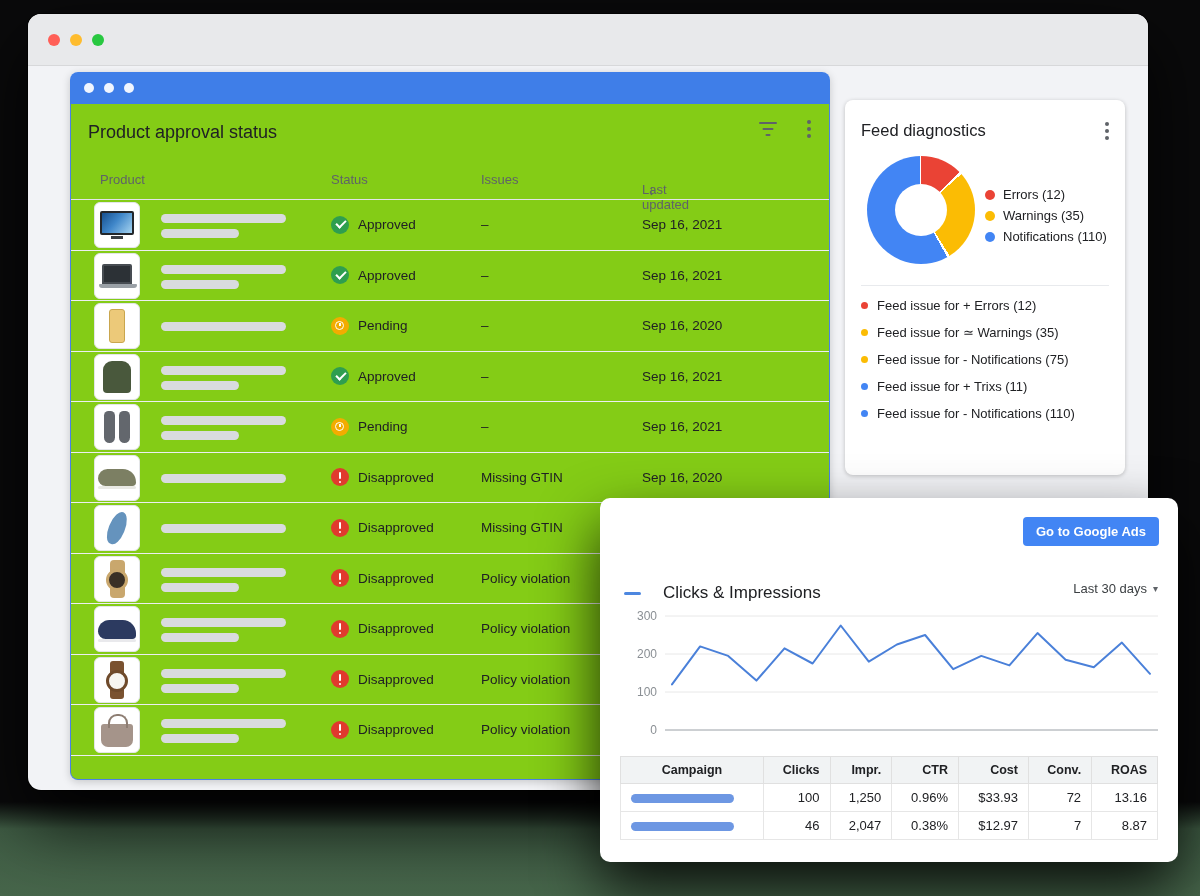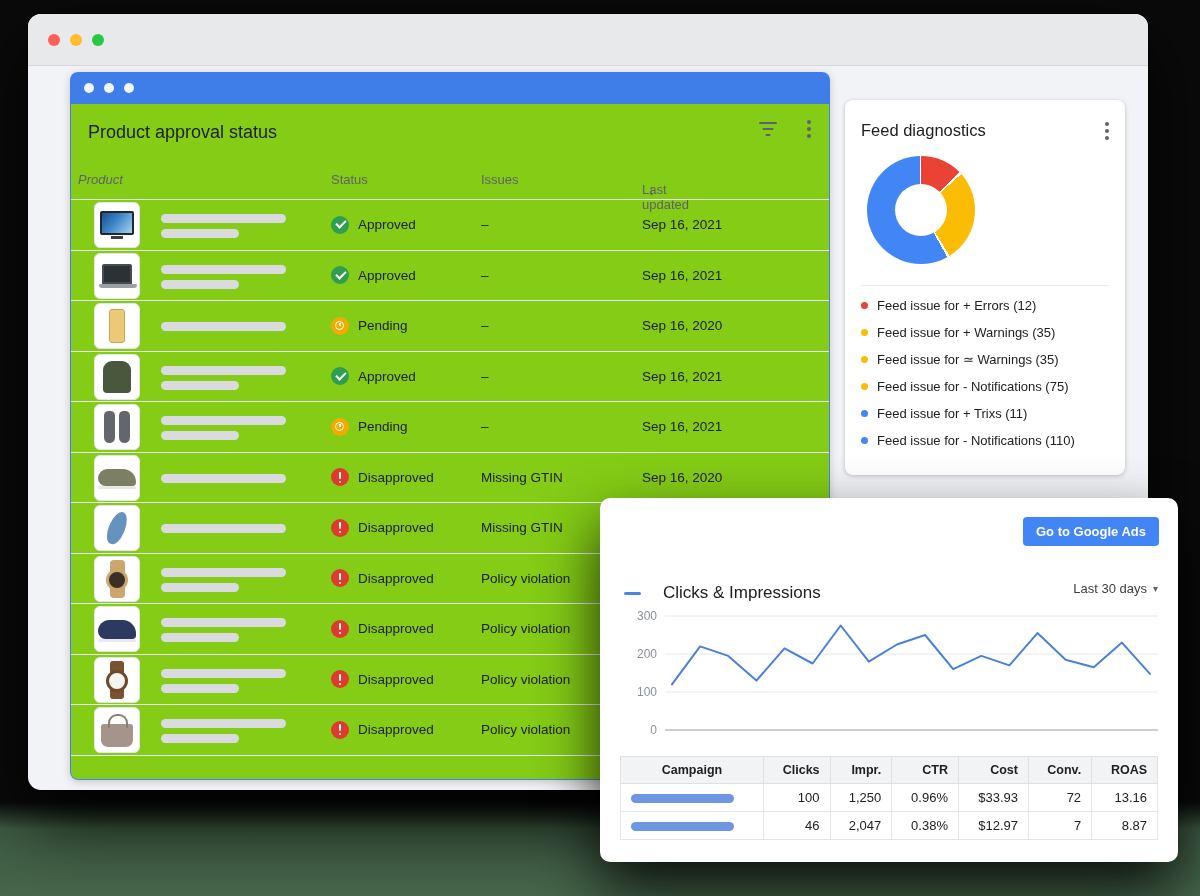--- a/index.html
+++ b/index.html
@@ -37,21 +37,21 @@
   .filter-icon i { position:absolute; left:50%; transform:translateX(-50%); height:2px; background:#5f6368; border-radius:1px; display:block; }
   .filter-icon i:nth-child(1){ top:1px; width:18px; }
   .filter-icon i:nth-child(2){ top:7px; width:11px; }
   .filter-icon i:nth-child(3){ top:13px; width:5px; }
   .kebab { width:4px; height:18px; position:relative; display:inline-block; cursor:pointer; }
   .kebab i { position:absolute; left:0; width:4px; height:4px; border-radius:50%; background:#5f6368; display:block; }
   .kebab i:nth-child(1){ top:0; } .kebab i:nth-child(2){ top:7px; } .kebab i:nth-child(3){ top:14px; }
 
   .thead { position:relative; height:38px; border-bottom:1px solid #e2e4e7; font-size:13px; color:#5f6368; }
   .thead span { position:absolute; top:10px; }
-  .th-product{ left:7px;font-style:italic; } .th-status{ left:260px; } .th-issues{ left:410px; } .th-updated{ left:571px; }
+  .th-product{ left:29px; } .th-status{ left:260px; } .th-issues{ left:410px; } .th-updated{ left:571px; }
   .sort-arrow { margin-left:6px; color:#5f6368; font-size:14px; }
 
   .prow { position:relative; height:50.5px; border-bottom:1px solid #eceef0; cursor:pointer; }
   .thumb { position:absolute; left:23px; top:2px; width:46px; height:46px; background:#fff;
     border:1px solid #e3e5e8; border-radius:6px; display:flex; align-items:center; justify-content:center; overflow:hidden; }
   .bars { position:absolute; left:90px; top:0; height:100%; }
   .bar { position:absolute; height:9px; border-radius:4.5px; background:#d9dbde; }
   .bar1 { top:14px; width:125px; } .bar2 { top:29px; width:78px; } .bar-solo { top:21px; width:125px; }
   .cell-status { position:absolute; left:260px; top:0; height:100%; display:flex; align-items:center; gap:9px; font-size:13.5px; }
   .cell-issues { position:absolute; left:410px; top:0; height:100%; display:flex; align-items:center; font-size:13.5px; }
@@ -345,29 +345,39 @@
   <div class="card feed-card">
     <h2 class="feed-title">Feed diagnostics</h2>
     <span class="kebab feed-kebab">
         <i></i>
         <i></i>
         <i></i>
       </span>
     <div class="donut" id="donut" style="background: conic-gradient(rgb(234, 67, 53) 0.4%, rgb(234, 67, 53) 12.6%, rgb(255, 255, 255) 12.6%, rgb(255, 255, 255) 13.4%, rgb(251, 188, 4) 13.4%, rgb(251, 188, 4) 41.1%, rgb(255, 255, 255) 41.1%, rgb(255, 255, 255) 41.9%, rgb(66, 133, 244) 41.9%, rgb(66, 133, 244) 99.6%, rgb(255, 255, 255) 99.6%, rgb(255, 255, 255) 100.4%, rgb(66, 133, 244) 100.4%, rgb(66, 133, 244) 99.6%, rgb(255, 255, 255) 99.6%, rgb(255, 255, 255) 100%);">
       <div class="donut-hole"></div>
     </div>
+    <div class="feed-legend" id="feed-legend">
+        <div class="legend-item">
+          <span class="ldot" style="background:#ea4335"></span>
+          <span>Errors (12)</span>
+        </div>
+        <div class="legend-item">
+          <span class="ldot" style="background:#fbbc04"></span>
+          <span>Warnings (35)</span>
+        </div>
+        <div class="legend-item">
+          <span class="ldot" style="background:#4285f4"></span>
+          <span>Notifications (110)</span>
+        </div>
+      </div>
     <div class="feed-divider"></div>
     <div class="feed-issues" id="feed-issues">
         <div class="issue-item">
           <span class="idot" style="background:#ea4335"></span>
           <span>Feed issue for + Errors (12)</span>
-        </div>
-        <div class="issue-item">
-          <span class="idot" style="background:#fbbc04"></span>
-          <span>Feed issue for + Warnings (35)</span>
         </div>
         <div class="issue-item">
           <span class="idot" style="background:#fbbc04"></span>
           <span>Feed issue for ≃ Warnings (35)</span>
         </div>
         <div class="issue-item">
           <span class="idot" style="background:#fbbc04"></span>
           <span>Feed issue for - Notifications (75)</span>
         </div>
         <div class="issue-item">

